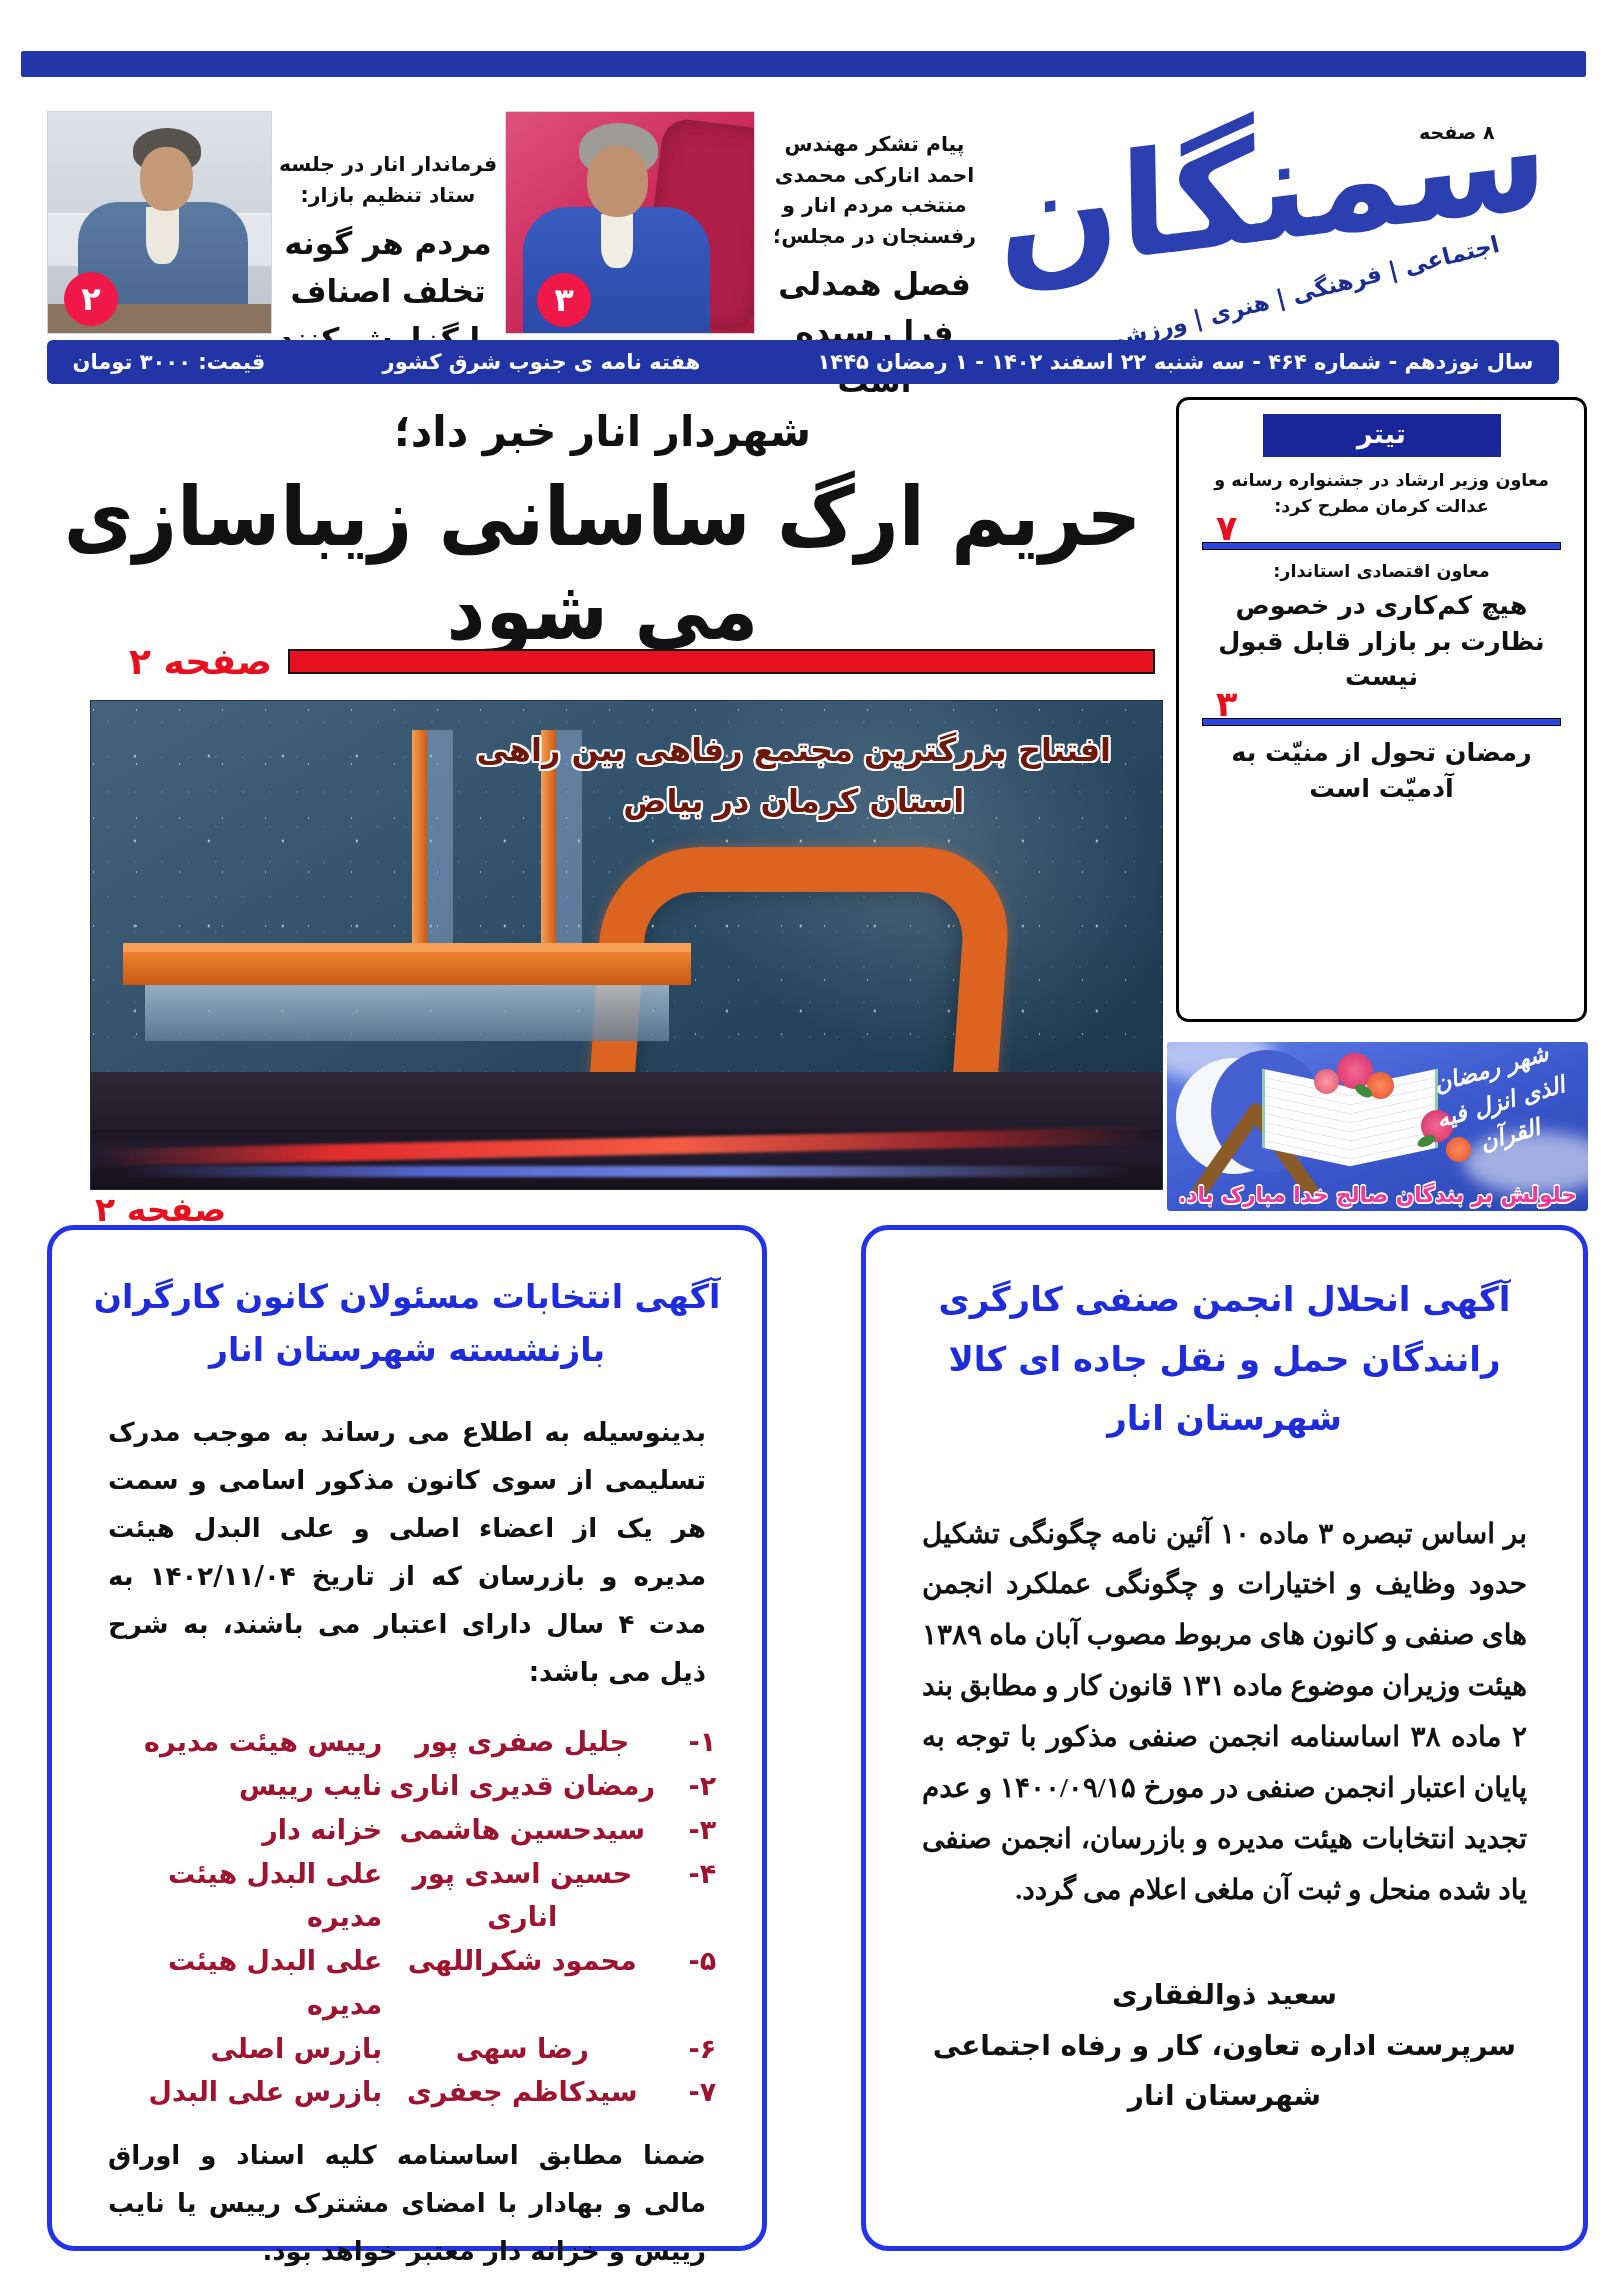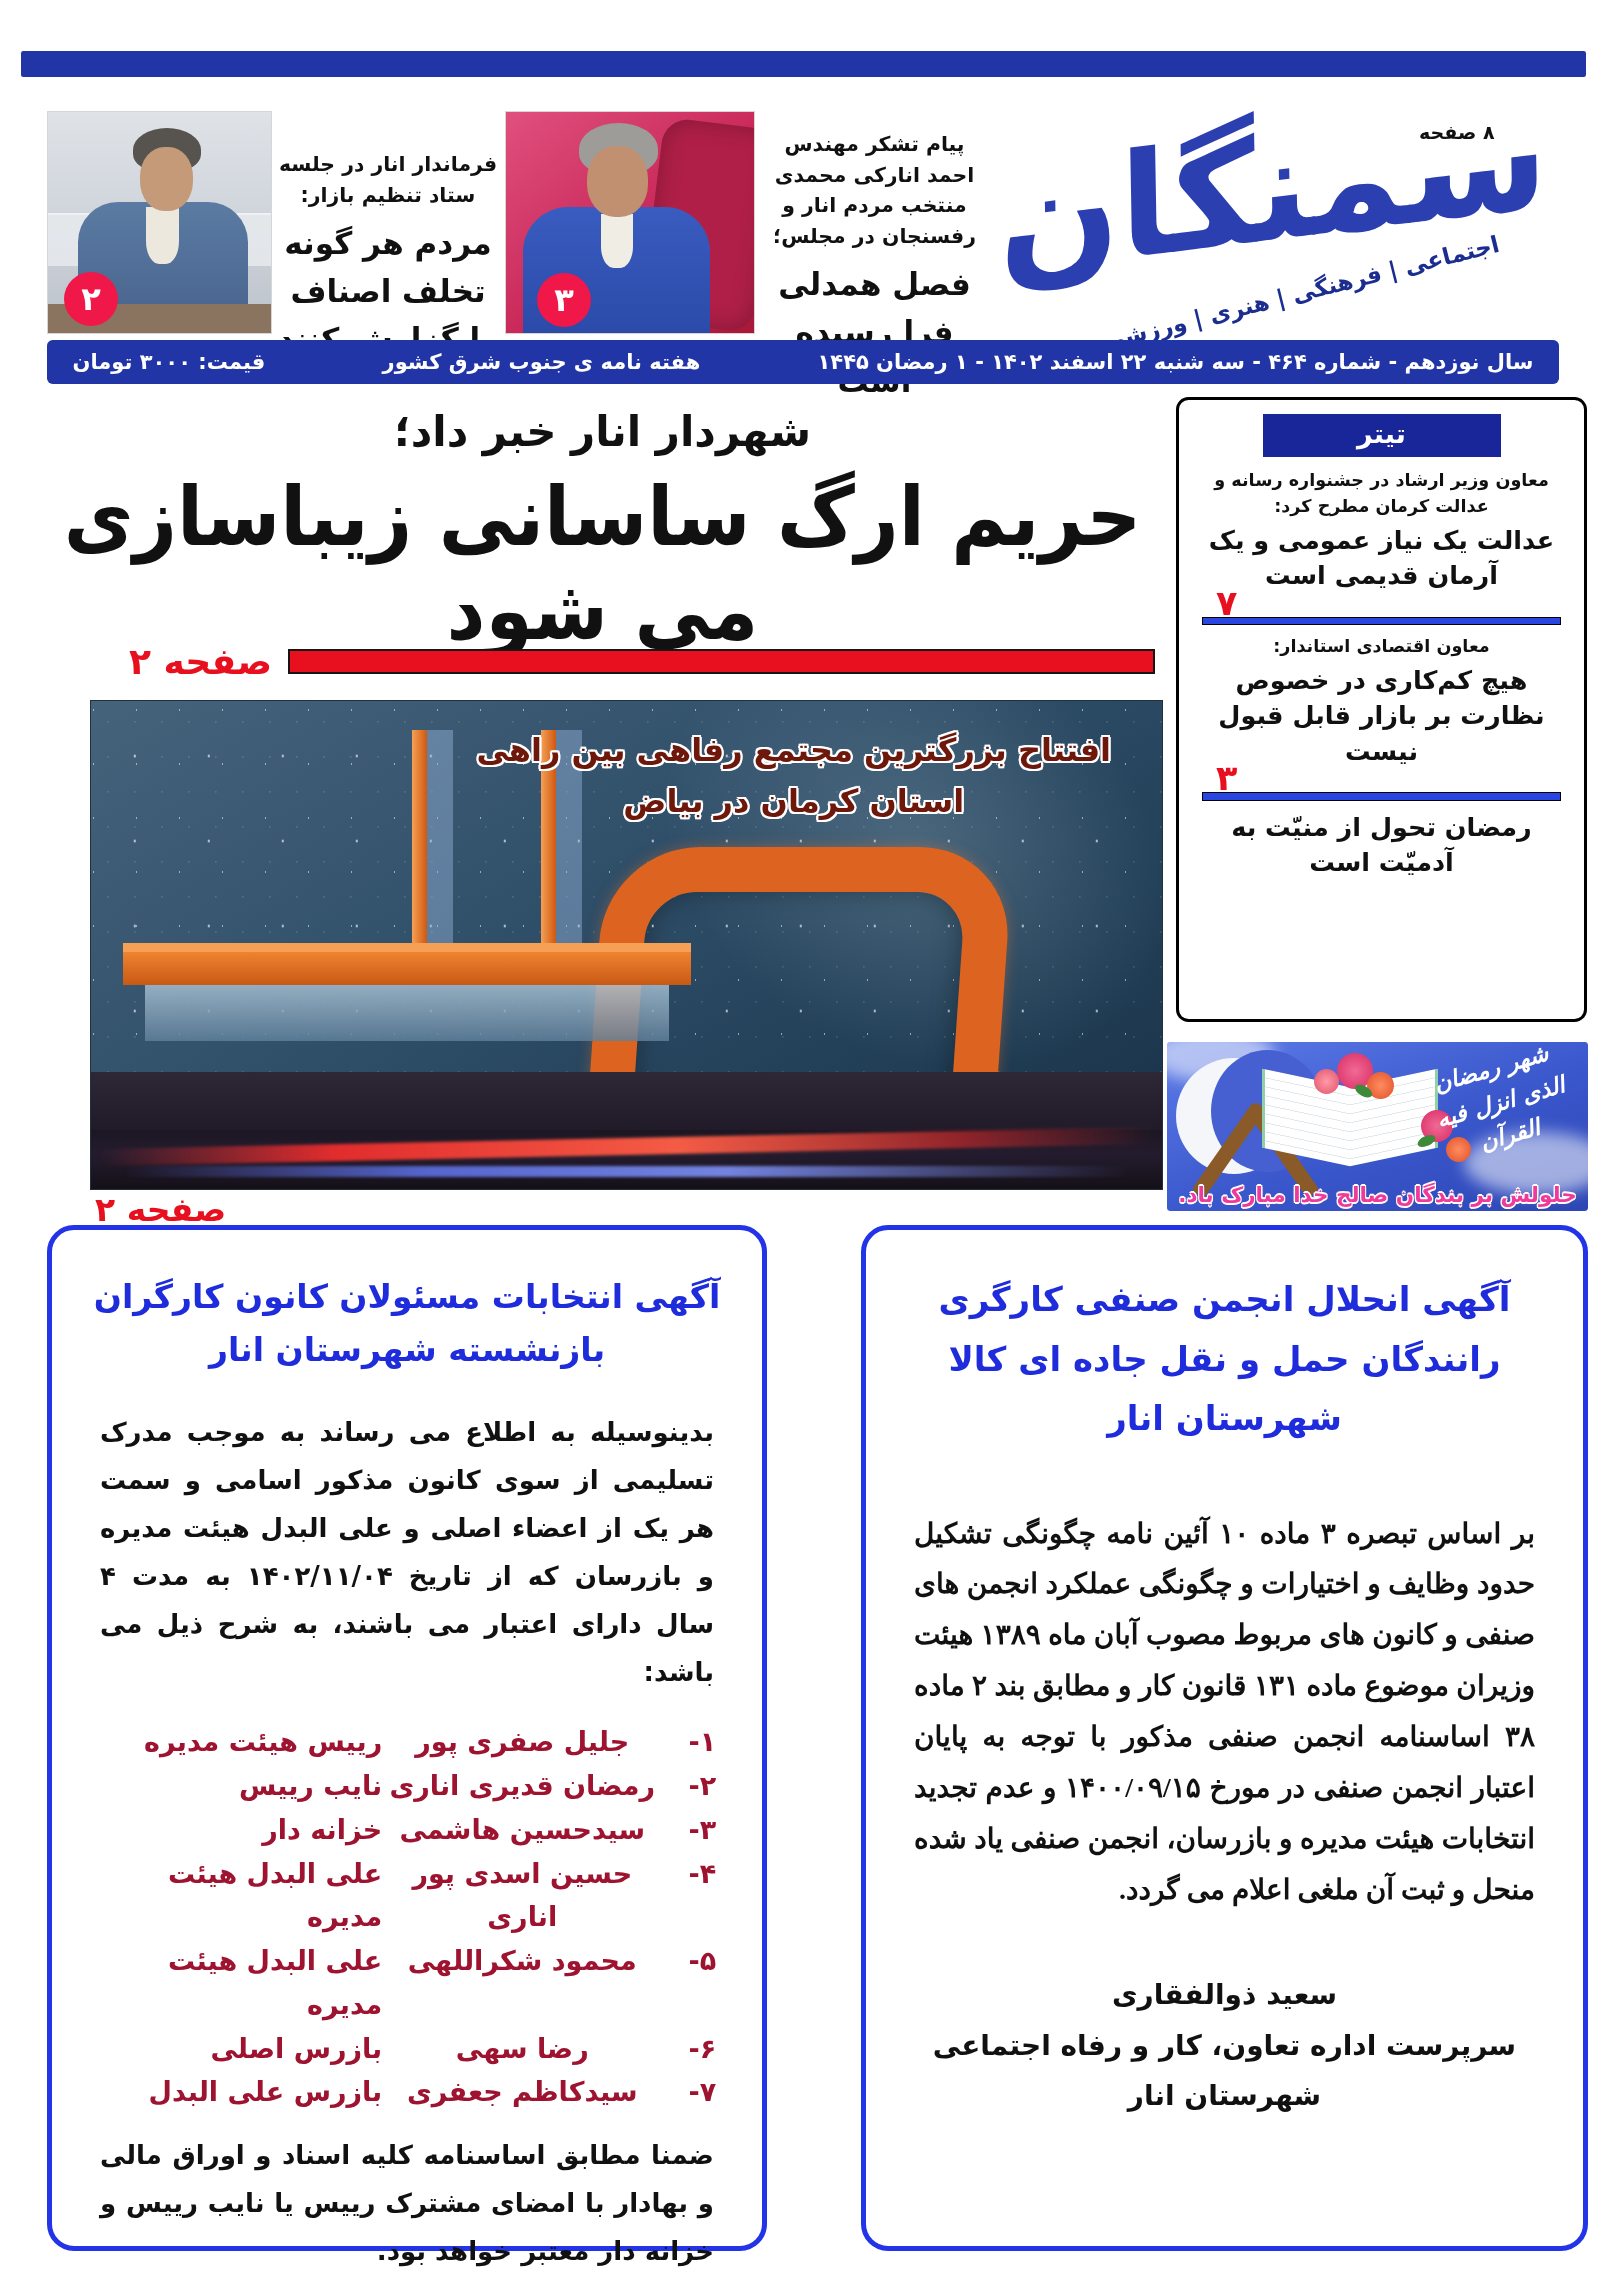--- a/index.html
+++ b/index.html
@@ -131,21 +131,21 @@
   .bn-caption{position:absolute;left:0;right:0;bottom:4.5px;text-align:center;font-size:21.5px;font-weight:bold;color:#f03a9a;
       text-shadow:-1.1px -1.1px 0 #fff,1.1px -1.1px 0 #fff,-1.1px 1.1px 0 #fff,1.1px 1.1px 0 #fff,0 1.7px 0 #fff,0 -1.7px 0 #fff;}
 
   
   .adbox{position:absolute;top:1225px;height:1026px;background:#fff;border:5.7px solid #2233e8;border-radius:27px;
          box-sizing:border-box;padding:40px 40px;}
   .ad-left{left:48px;width:720px;}
   .ad-right{left:862px;width:727px;}
   .ad-title{margin:0 0 31px;text-align:center;color:#1e2cdc;font-size:33px;font-weight:bold;line-height:1.62;}
   .ad-right .ad-title{margin-bottom:60px;line-height:1.75;font-size:34px;}
-  .ad-body{margin:8px;font-size:26px;font-weight:bold;line-height:1.85;text-align:justify;}
+  .ad-body{margin:16px;font-size:26px;font-weight:bold;line-height:1.85;text-align:justify;}
   .ad-right .ad-body{font-size:28px;line-height:1.82;font-family:Liberation Serif, serif;}
   .member-list{margin:24px 5.7px 17px;}
   .member-row{display:flex;align-items:baseline;font-size:27px;font-weight:bold;color:#9e1430;line-height:1.62;}
   .m-num{width:54px;}
   .m-name{flex:1;text-align:center;}
   .m-role{width:46%;text-align:right;}
   .ad-sig{margin-top:54px;text-align:center;font-size:28px;font-weight:bold;line-height:1.8;}
   .ad-right .ad-sig{}
 </style>
 </head>
@@ -223,21 +223,20 @@
     <figcaption class="mp-caption">افتتاح بزرگترین مجتمع رفاهی بین راهی استان کرمان در بیاض</figcaption>
   </figure>
   <div class="mp-pageref">صفحه ۲</div>
 
   <aside class="sidebar">
     <div class="sb-title">تیتر</div>
 
 
     <div class="sb-item">
       <div class="sb-kicker">معاون وزیر ارشاد در جشنواره رسانه و عدالت کرمان مطرح کرد:</div>
-      <div class="sb-headline">عدالت یک نیاز عمومی و یک آرمان قدیمی است</div>
       <div class="sb-div">
         <span class="sb-page">۷</span>
         <span class="sb-line"></span>
       </div>
     </div>
 
     <div class="sb-item">
       <div class="sb-kicker">معاون اقتصادی استاندار:</div>
       <div class="sb-headline">هیچ کم‌کاری در خصوص نظارت بر بازار قابل قبول نیست</div>
       <div class="sb-div">

